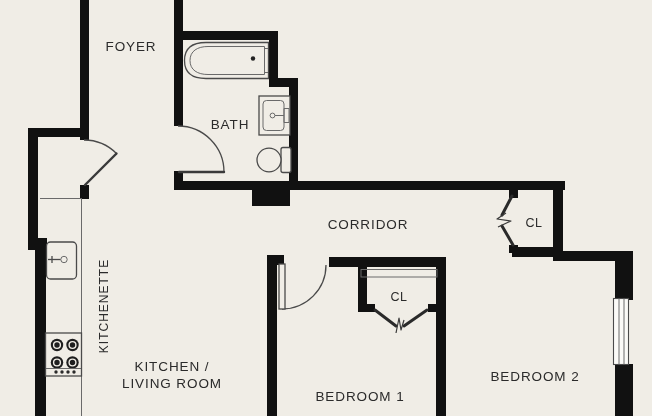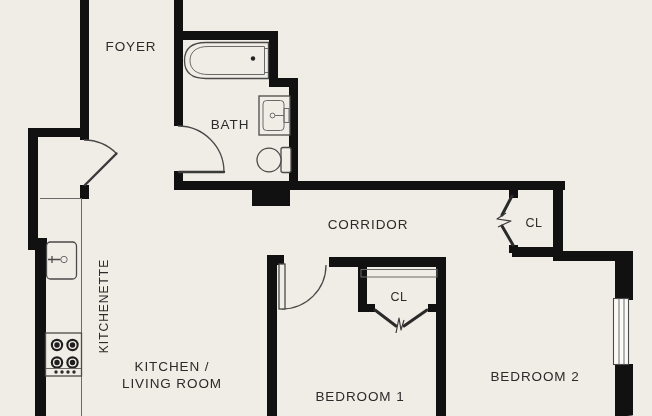--- a/index.html
+++ b/index.html
@@ -2,21 +2,20 @@
 <html><head>
 <meta charset="utf-8">
 <style>
   html,body{margin:0;padding:0;background:#f0ede6;}
   .plan{
     position:relative;
     width:652px;height:416px;
     background:#f0ede6;
     overflow:hidden;
     font-family:"Liberation Sans", sans-serif;
-    border-radius:25px;
   }
   svg{display:block;}
   .wall{fill:#111111;stroke:none;}
   .hinge{fill:#111111;}
   .thin{stroke:#4a4a4a;stroke-width:1.3;fill:none;}
   .thin-lt{stroke:#6a6a6a;stroke-width:1;fill:none;}
   .fixture{stroke:#4a4a4a;stroke-width:1.3;fill:#f0ede6;}
   .fixture-w{stroke:#4a4a4a;stroke-width:1.1;fill:#fbfaf7;}
   .leaf{stroke:#3a3a3a;stroke-width:2.4;fill:none;stroke-linecap:round;}
   .bifold{stroke:#2a2a2a;stroke-width:3;fill:none;stroke-linecap:round;}

